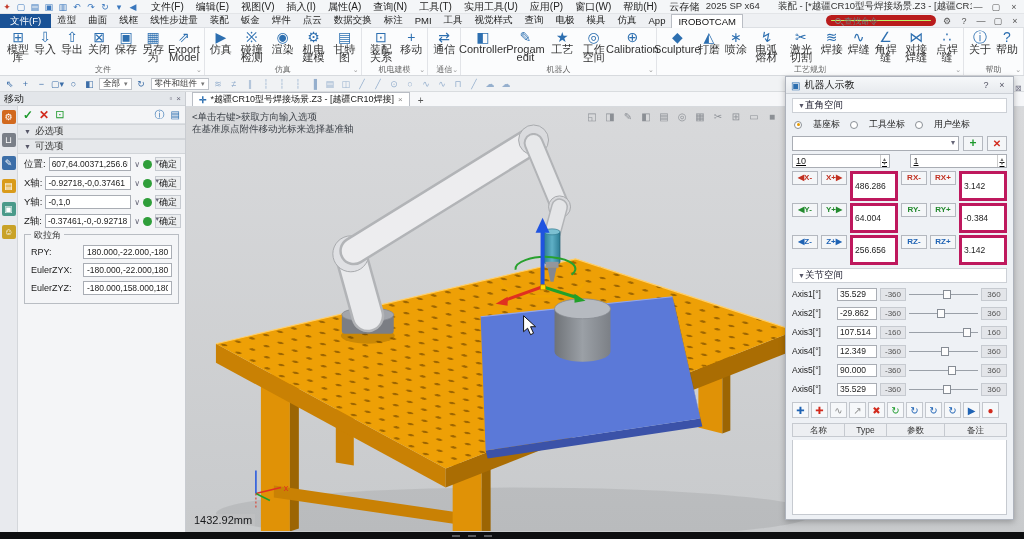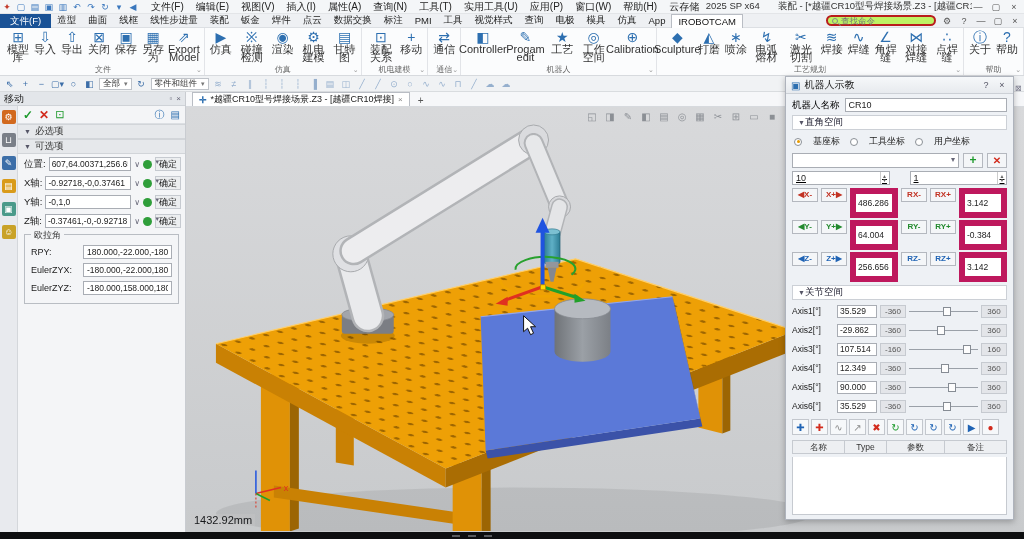--- a/index.html
+++ b/index.html
@@ -11,21 +11,21 @@
   #menus{display:flex;gap:2px;margin-left:6px;}
   .mi{padding:0 5px;color:#222;}
   #wintitle{flex:1;display:flex;justify-content:center;gap:18px;color:#333;font-size:9.5px;white-space:nowrap;overflow:hidden;}
   #winbtns{display:flex;gap:6px;margin-right:4px;color:#555;font-size:9px;}
   
   #tabsrow{position:absolute;left:0;top:14px;width:1024px;height:14px;background:#eef0f3;display:flex;align-items:center;font-size:9.5px;border-bottom:1px solid #dcdfe3;}
   #filetab{background:#1a5296;color:#fff;padding:0 10px;height:14px;line-height:14px;}
   .rtab{padding:0 6px;color:#222;white-space:nowrap;}
   .rtab.active{background:#fff;border:1px solid #b9bdc4;border-bottom:0;color:#111;height:14px;line-height:13px;}
   #tabsrow .tr-right{margin-left:auto;display:flex;align-items:center;gap:5px;margin-right:3px;}
-  #searchbox{display:flex;align-items:center;background:#bef264;border:2px solid #b91c1c;border-radius:7px;height:11px;width:110px;padding:0 4px;gap:3px;}
+  #searchbox{display:flex;align-items:center;background:#bef264;border:5px solid #b91c1c;border-radius:7px;height:11px;width:110px;padding:0 4px;gap:3px;}
   #searchbox input{border:0;outline:0;flex:1;font-size:8.5px;color:#777;background:transparent;}
   .magicon{width:6px;height:6px;border:1px solid #888;border-radius:50%;position:relative;flex:none;}
   .magicon:after{content:"";position:absolute;left:5px;top:5px;width:3px;height:1px;background:#888;transform:rotate(45deg);}
   .wc{color:#555;font-size:9px;width:12px;text-align:center;}
   
   #ribbon{position:absolute;left:0;top:28px;width:1024px;height:48px;background:#fbfcfd;border-bottom:1px solid #d7dade;display:flex;align-items:stretch;padding-left:2px;}
   .rgroup{display:flex;flex-direction:column;border-right:1px solid #e2e4e8;padding:1px 3px 0 3px;}
   .rbtns{display:flex;flex:1;align-items:flex-start;gap:1px;}
   .rbtn{display:flex;flex-direction:column;align-items:center;justify-content:flex-start;min-width:26px;max-width:46px;padding:1px 1px;background:none;border:0;cursor:default;}
   .rico{font-size:14px;line-height:15px;color:#2d6fb0;}
@@ -102,21 +102,21 @@
   .sqbtn.red{color:#d22b1d;font-size:10px;}
   .steplabels{display:flex;font-size:8.5px;color:#333;}
   .steplabels span{flex:1;}
   .steprow{display:flex;gap:20px;text-decoration:underline;}
   .spin{flex:1;display:flex;height:14px;border:1px solid #a9adb4;background:#fff;}
   .spin .v{flex:1;padding:0 3px;font-size:9px;color:#222;line-height:13px;}
   .spin .ar{width:9px;border-left:1px solid #ccc;display:flex;flex-direction:column;font-size:5px;color:#666;align-items:center;justify-content:center;line-height:4px;}
   .joggrid{display:flex;flex-direction:column;gap:2px;}
   .jogrow{display:flex;gap:3px;}
   .jbtn{width:26px;height:14px;border:1px solid #b4b8bf;background:#f4f6f8;font-size:8px;font-weight:bold;text-align:center;line-height:12px;flex:none;}
-  .jval{flex:1;min-width:0;height:30px;border:6px solid #be185d;background:#fff;font-size:8.5px;padding:8px 2px;color:#222;}
+  .jval{flex:1;min-width:0;height:30px;border:3px solid #be185d;background:#fff;font-size:8.5px;padding:8px 2px;color:#222;}
   .cx{color:#c23223;}.cy{color:#238a2e;}.cz{color:#1f63b4;}
   .jointrow{display:flex;align-items:center;gap:3px;height:16px;}
   .jlab{width:42px;font-size:8.5px;color:#222;flex:none;}
   .jvalin{width:40px;height:13px;border:1px solid #a9adb4;background:#fff;font-size:8.5px;padding:0 2px;color:#222;flex:none;}
   .jlim{width:26px;height:13px;background:#e3e5e9;border:1px solid #c6cad0;font-size:8px;color:#555;text-align:center;line-height:12px;flex:none;}
   .jtrack{flex:1;position:relative;height:13px;}
   .jtrack:before{content:"";position:absolute;left:0;right:0;top:6px;height:1px;background:#9aa0a8;}
   .jthumb{position:absolute;top:2px;width:8px;height:9px;background:#fdfdfd;border:1px solid #868c94;}
   .teachbar{display:flex;gap:2px;padding:2px 0;}
   .tic{width:17px;height:16px;border:1px solid #c3c7cd;background:#f6f8fa;text-align:center;font-size:10px;line-height:15px;}
@@ -572,20 +572,24 @@
       <rect x="355" y="191" width="5" height="5" fill="#ffd900" stroke="#c08000" stroke-width="0.8"></rect>
 
       <polygon points="338,222 338,238 342,234.5 345,241 348,239.5 345,233 350,233" fill="#ffffff" stroke="#111" stroke-width="1"></polygon>
 
       <line x1="70" y1="400" x2="95" y2="394" stroke="#e03020" stroke-width="1.5"></line>
       <line x1="70" y1="400" x2="70" y2="377" stroke="#1f53e0" stroke-width="1.5"></line>
       <line x1="70" y1="400" x2="84" y2="407" stroke="#22a02a" stroke-width="1.5"></line>
       <line x1="70" y1="400" x2="70" y2="414" stroke="#e03020" stroke-width="1" stroke-dasharray="2,2"></line>
       <text x="98" y="397" font-size="9" fill="#e03020">x</text>
     </svg>
+    <div id="hint">
+      <div>&lt;单击右键&gt;获取方向输入选项</div>
+      <div>在基准原点附件移动光标来选择基准轴</div>
+    </div>
     <div id="viewtools">
       <span>◱</span>
       <span>◨</span>
       <span>✎</span>
       <span>◧</span>
       <span>▤</span>
       <span>◎</span>
       <span>▦</span>
       <span>✂</span>
       <span>⊞</span>
@@ -599,24 +603,20 @@
 
 <div id="robotpanel">
   <div id="rp-title">
     <span class="ric">▣</span>
     <span>机器人示教</span>
     <span class="sp"></span>
     <span class="tb">?</span>
     <span class="tb">×</span>
   </div>
   <div id="rp-body">
-    <div class="rp-row">
-      <span>机器人名称</span>
-      <input value="CR10" style="">
-    </div>
     <div class="rp-sec">
         <span class="tri">▼</span>
         <span>直角空间</span>
       </div>
     <div class="radios">
       <span class="radio">
           <span class="rdot sel"></span>
           <span>基座标</span>
         </span>
       <span class="radio">

